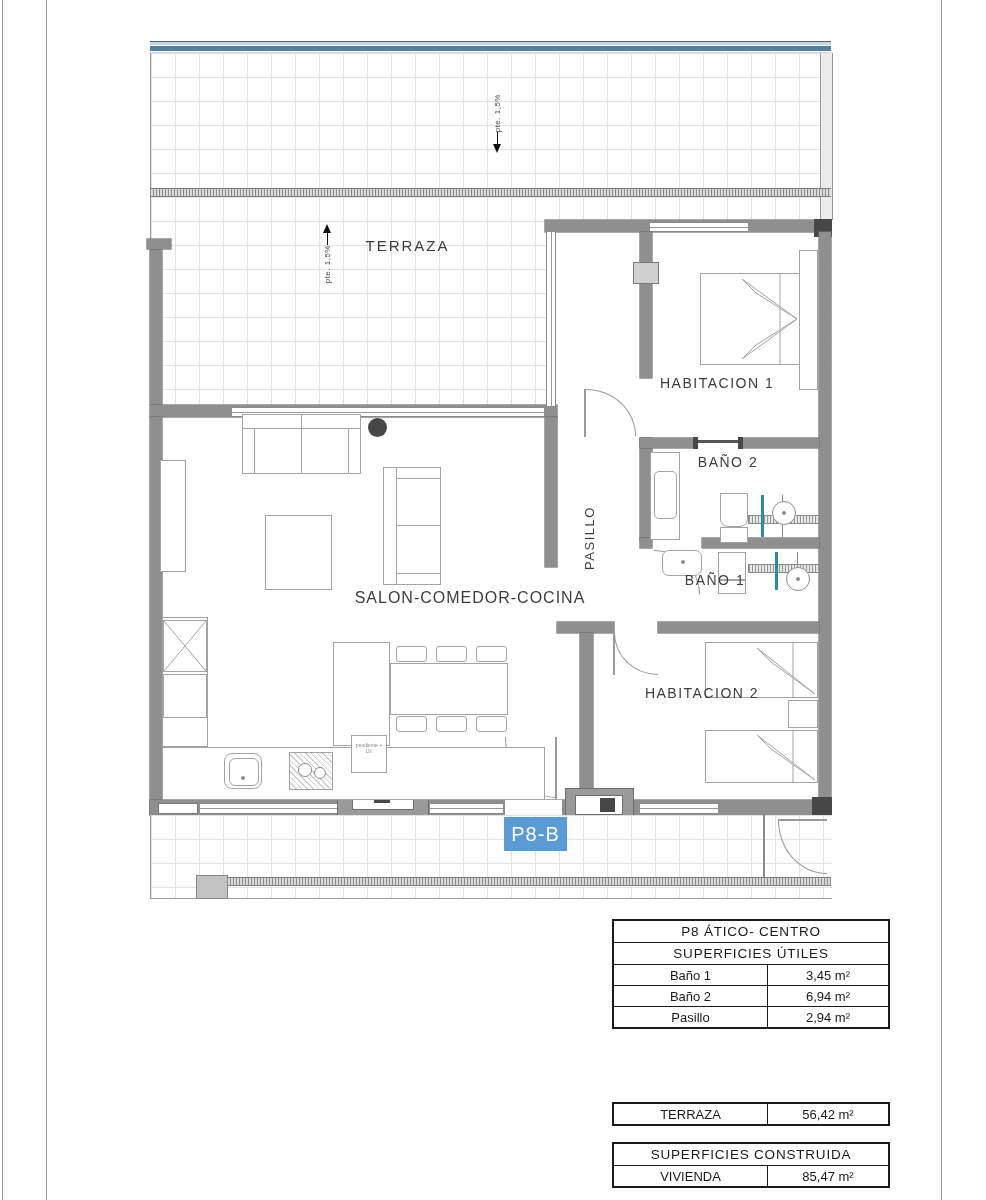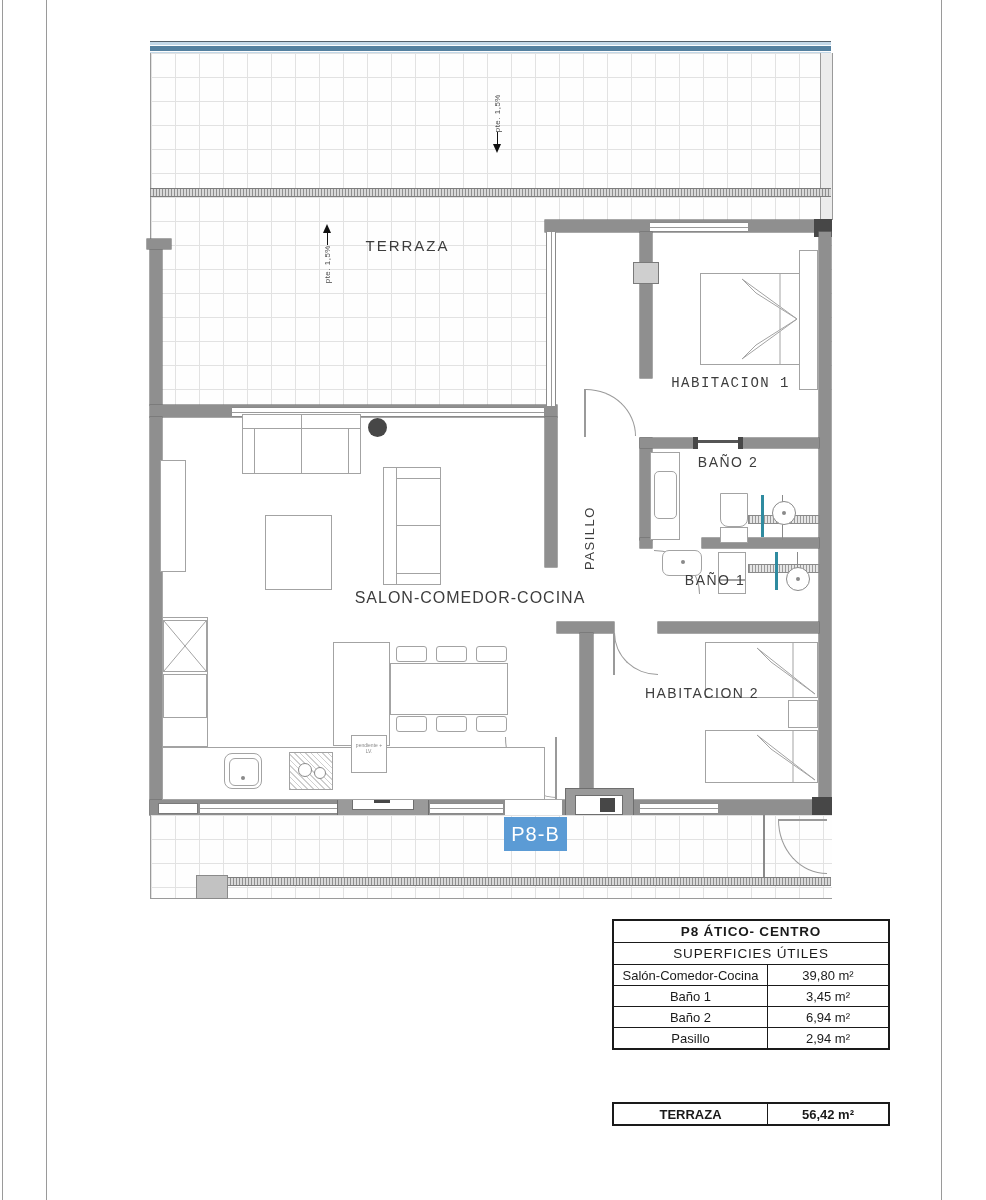--- a/index.html
+++ b/index.html
@@ -30,21 +30,21 @@
   .room{font-size:14px;letter-spacing:1.5px;}
   .slope{position:absolute;display:flex;flex-direction:column;align-items:center;color:#4a4a4a;}
   .slope .txt{writing-mode:vertical-rl;transform:rotate(180deg);font-size:8px;letter-spacing:0.5px;}
   .slope .shaft{width:1px;height:12px;background:#111;}
   .tri-up{width:0;height:0;border-left:4px solid transparent;border-right:4px solid transparent;border-bottom:9px solid #111;}
   .tri-dn{width:0;height:0;border-left:4px solid transparent;border-right:4px solid transparent;border-top:9px solid #111;}
   .badge{position:absolute;display:flex;align-items:center;justify-content:center;
          color:#fff;font-size:20px;letter-spacing:1px;}
   .tbl{position:absolute;border:2px solid #1a1a1a;background:#fff;box-sizing:border-box;width:278px;}
   .trow{display:flex;border-top:1px solid #1a1a1a;height:20px;align-items:center;font-size:13px;color:#1a1a1a;}
-  .trow:first-child{border-top:none;font-weight:bold;}
+  .trow:first-child{border-top:none;}
   .trow.hd{justify-content:center;font-size:13.5px;letter-spacing:0.8px;height:21px;}
   .tc1{width:153px;border-right:1px solid #1a1a1a;height:100%;display:flex;align-items:center;justify-content:center;}
   .tc2{flex:1;height:100%;display:flex;align-items:center;justify-content:center;}
   .tinytxt{position:absolute;font-size:5px;line-height:5.5px;color:#8a8a8a;text-align:center;}
   svg{display:block;}
 </style>
 </head>
 <body>
 
 <div id="canvas">
@@ -211,49 +211,52 @@
     <line x1="88" y1="0" x2="88" y2="56" stroke="#a3a3a3"></line>
     <polygon points="110,52 52,6 66,20" fill="#fff" stroke="#a3a3a3"></polygon>
   </svg>
   <svg class="abs" style="left:705px;top:730px;" width="113" height="53" viewBox="0 0 113 53">
     <rect x="0.5" y="0.5" width="112" height="52" fill="#fff" stroke="#a3a3a3"></rect>
     <line x1="88" y1="0" x2="88" y2="53" stroke="#a3a3a3"></line>
     <polygon points="110,50 52,5 66,19" fill="#fff" stroke="#a3a3a3"></polygon>
   </svg>
   <div class="f" style="left:788px;top:700px;width:30px;height:28px;"></div>
 
-  <div class="lbl room" style="left:660px;top:375px;width:130px;text-align:right;font-family:Liberation Mono, monospace;">HABITACION 1</div>
+  <div class="lbl room" style="left:660px;top:375px;width:130px;text-align:left;">HABITACION 1</div>
   <div class="lbl room" style="left:663px;top:454px;width:130px;text-align:center;">BAÑO 2</div>
   <div class="lbl room" style="left:650px;top:572px;width:130px;text-align:center;">BAÑO 1</div>
   <div class="lbl room" style="left:532px;top:528px;width:120px;height:20px;text-align:center;transform:rotate(-90deg);font-size:13px;">PASILLO</div>
   <div class="lbl room" style="left:350px;top:589px;width:240px;text-align:center;font-size:16px;letter-spacing:1px;">SALON-COMEDOR-COCINA</div>
   <div class="lbl room" style="left:637px;top:685px;width:130px;text-align:center;">HABITACION 2</div>
 
   <div class="tbl" style="left:612px;top:919px;">
     <div class="trow hd">P8 ÁTICO- CENTRO</div>
     <div class="trow hd">SUPERFICIES ÚTILES</div>
     <div class="trow">
-      <div class="tc1">Salón-Comedor-Cocina</div>
-      <div class="tc2">39,80 m²</div>
-    </div>
-    <div class="trow">
       <div class="tc1">Baño 1</div>
       <div class="tc2">3,45 m²</div>
     </div>
     <div class="trow">
       <div class="tc1">Baño 2</div>
       <div class="tc2">6,94 m²</div>
     </div>
     <div class="trow">
       <div class="tc1">Pasillo</div>
       <div class="tc2">2,94 m²</div>
     </div>
   </div>
 
   <div class="tbl" style="left:612px;top:1102px;">
     <div class="trow">
       <div class="tc1">TERRAZA</div>
       <div class="tc2">56,42 m²</div>
     </div>
   </div>
 
+  <div class="tbl" style="left:612px;top:1142px;">
+    <div class="trow hd">SUPERFICIES CONSTRUIDA</div>
+    <div class="trow">
+      <div class="tc1">VIVIENDA</div>
+      <div class="tc2">85,47 m²</div>
+    </div>
+  </div>
 
 </div>
 
 </body></html>

